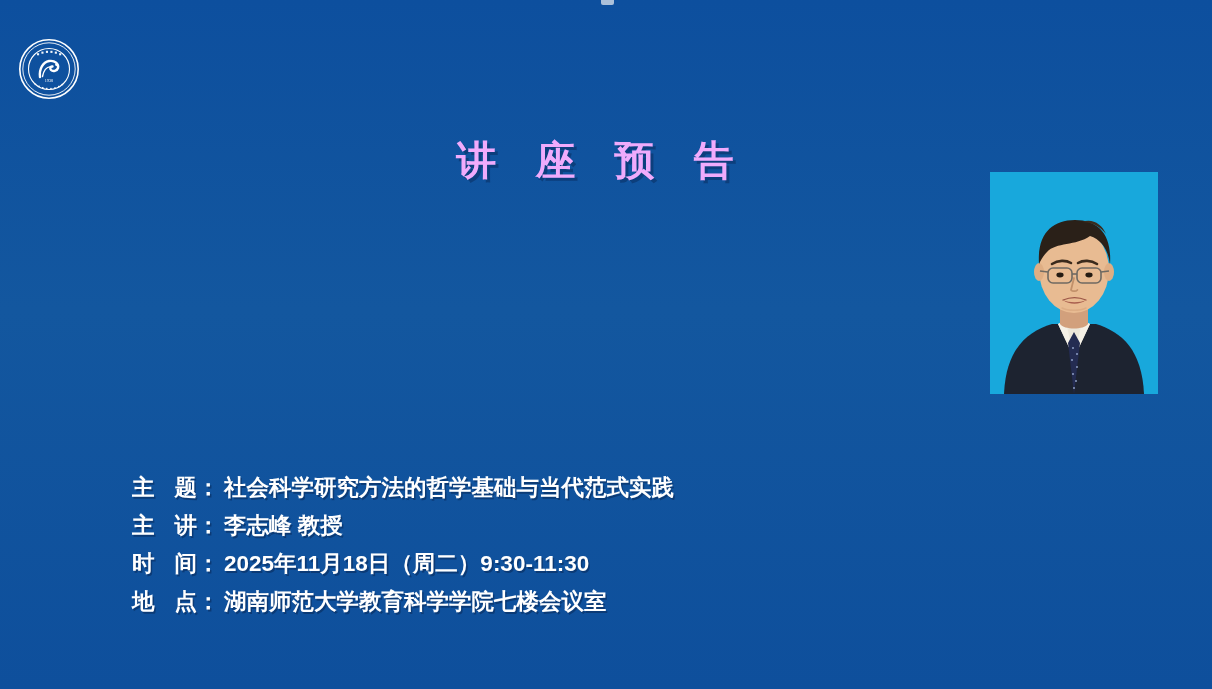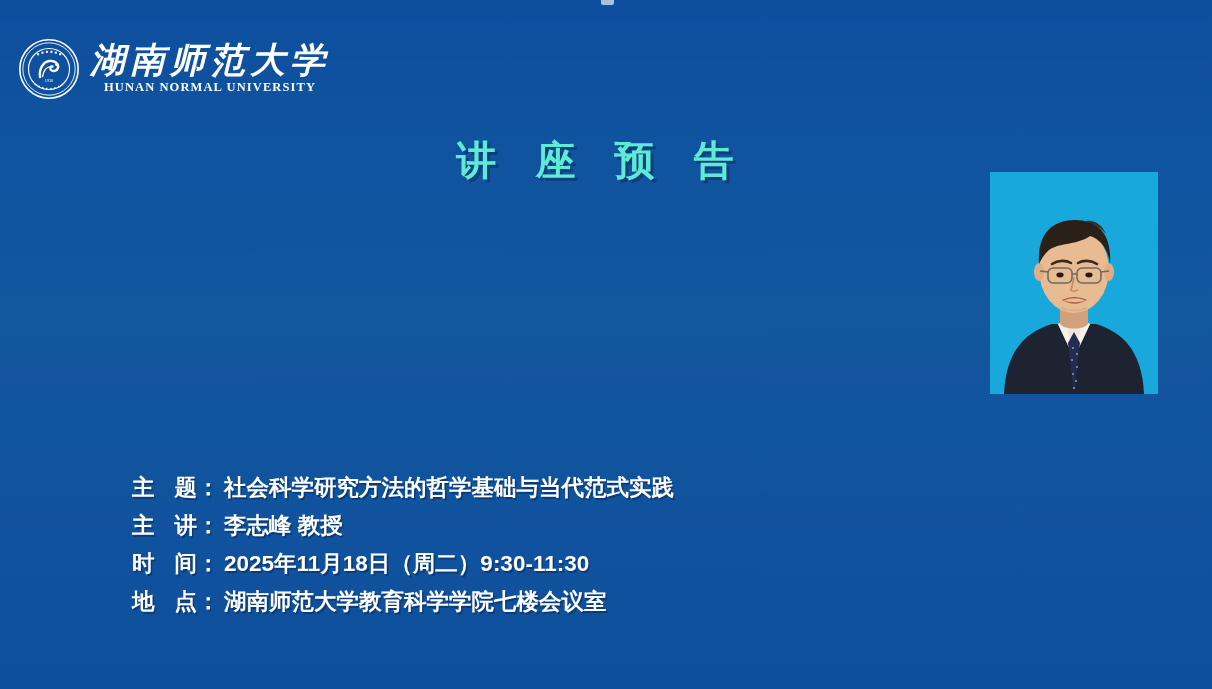--- a/index.html
+++ b/index.html
@@ -83,21 +83,21 @@
 
   
   .headline {
     position: absolute;
     left: 430px;
     top: 66px;
     width: 330px;
     text-align: center;
     font-size: 40px;
     font-weight: bold;
-    color: #5eead4;
+    color: #f0abfc;
     letter-spacing: 14px;
     text-indent: 14px;
     text-shadow: 3px 3px 0 rgba(10,46,96,.55);
     white-space: nowrap;
   }
 
   
   .portrait {
     position: absolute;
     left: 990px;
@@ -167,24 +167,20 @@
           <rect x="20.2" y="47.6" width="1.5" height="1.5"></rect>
           <rect x="24" y="49" width="1.5" height="1.5"></rect>
           <rect x="28" y="49.8" width="1.5" height="1.5"></rect>
           <rect x="32.2" y="49.9" width="1.5" height="1.5"></rect>
           <rect x="36.2" y="49.2" width="1.5" height="1.5"></rect>
           <rect x="40" y="47.8" width="1.5" height="1.5"></rect>
           <rect x="43.6" y="45.8" width="1.5" height="1.5"></rect>
         </g>
       </svg>
     </div>
-    <div class="logo-words">
-      <div class="logo-cn">湖南师范大学</div>
-      <div class="logo-en">HUNAN NORMAL UNIVERSITY</div>
-    </div>
   </div>
 
   <div class="headline">讲 座 预 告</div>
 
   <div class="portrait">
     <svg viewBox="0 0 168 222" xmlns="http://www.w3.org/2000/svg">
       <rect x="0" y="0" width="168" height="222" fill="#18a8dc"></rect>
 
       <path d="M14 222 C16 178,36 160,62 152 L106 152 C132 160,152 178,154 222 Z" fill="#1d2330"></path>
 

